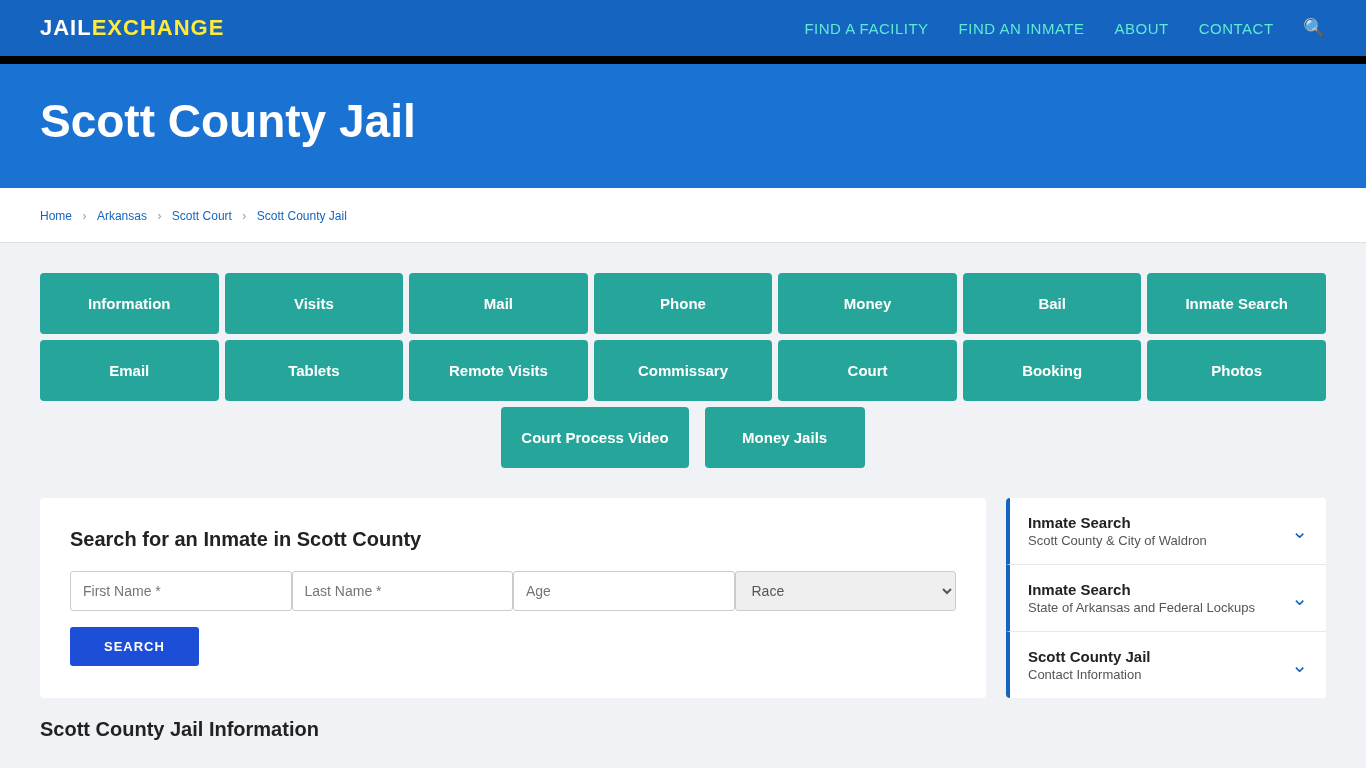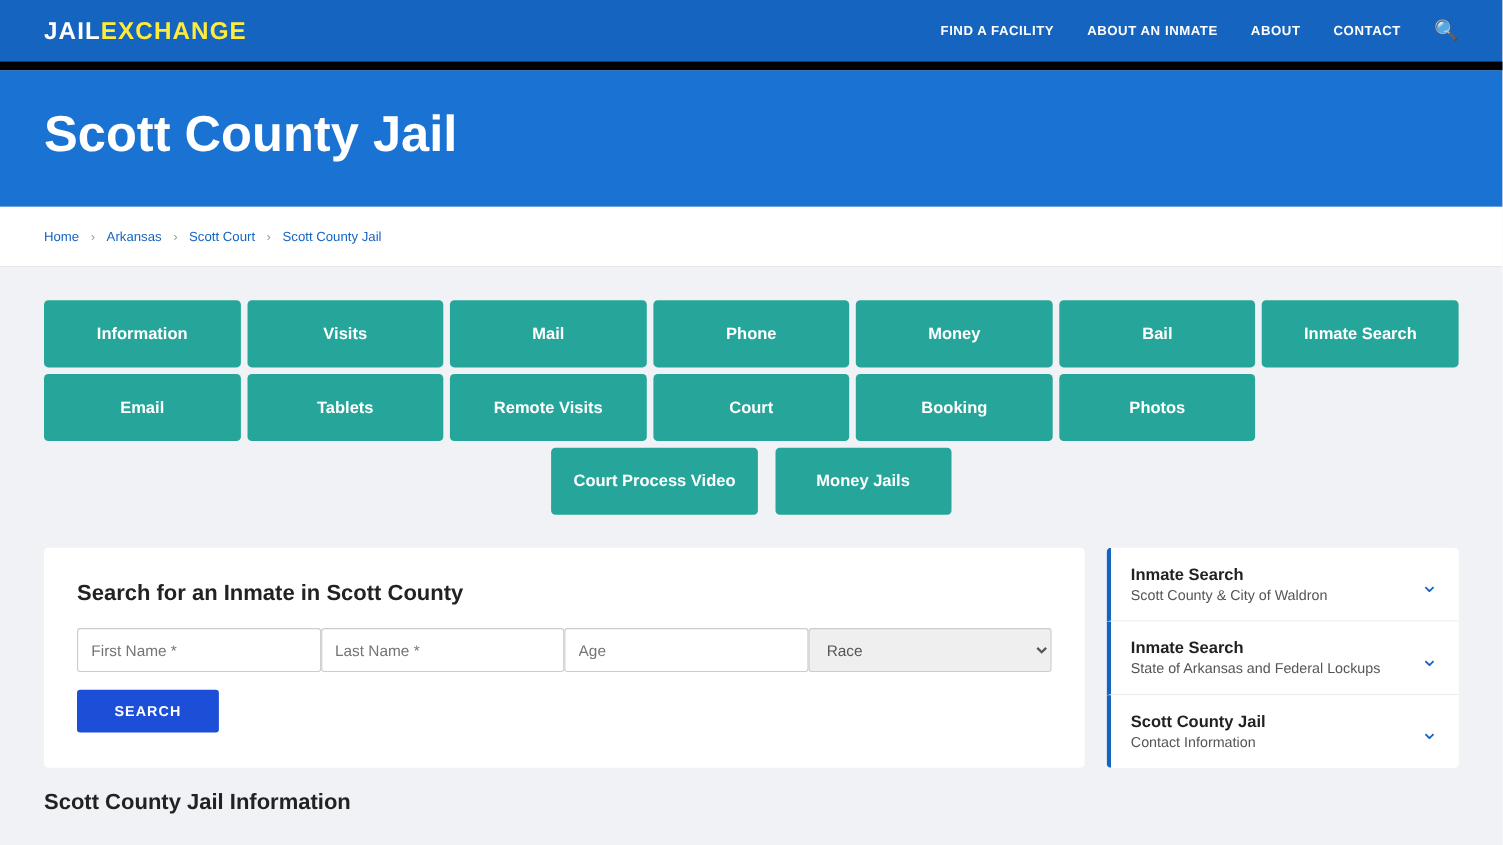--- a/index.html
+++ b/index.html
@@ -25,24 +25,24 @@
       letter-spacing: 1px;
     }
     .logo-jail { color: #fff; }
     .logo-exchange { color: #ffeb3b; }
     .nav {
       display: flex;
       align-items: center;
       gap: 30px;
     }
     .nav a {
-      color: #ffffff;
+      color: #5eead4;
       text-decoration: none;
-      font-size: 12px;
-      font-weight: 700;
+      font-size: 15px;
+      font-weight: 400;
       letter-spacing: 0.5px;
     }
     .search-icon-btn {
       background: none;
       border: none;
       color: #fff;
       font-size: 18px;
       cursor: pointer;
       display: flex;
       align-items: center;
@@ -223,21 +223,21 @@
 </head>
 <body>
 
 <header class="header">
   <div class="logo">
     <span class="logo-jail">JAIL</span>
       <span class="logo-exchange">EXCHANGE</span>
   </div>
   <nav class="nav">
     <a href="#">FIND A FACILITY</a>
-    <a href="#">ABOUT AN INMATE</a>
+    <a href="#">FIND AN INMATE</a>
     <a href="#">ABOUT</a>
     <a href="#">CONTACT</a>
     <button class="search-icon-btn">
       <span>🔍</span>
     </button>
   </nav>
 </header>
 
 <div class="hero">
   <h1>Scott County Jail</h1>
@@ -262,20 +262,21 @@
     <button class="btn-teal">Phone</button>
     <button class="btn-teal">Money</button>
     <button class="btn-teal">Bail</button>
     <button class="btn-teal">Inmate Search</button>
   </div>
 
   <div class="buttons-row2">
     <button class="btn-teal">Email</button>
     <button class="btn-teal">Tablets</button>
     <button class="btn-teal">Remote Visits</button>
+    <button class="btn-teal">Commissary</button>
     <button class="btn-teal">Court</button>
     <button class="btn-teal">Booking</button>
     <button class="btn-teal">Photos</button>
   </div>
 
   <div class="buttons-row3">
     <button class="btn-teal">Court Process Video</button>
     <button class="btn-teal">Money Jails</button>
   </div>
 

